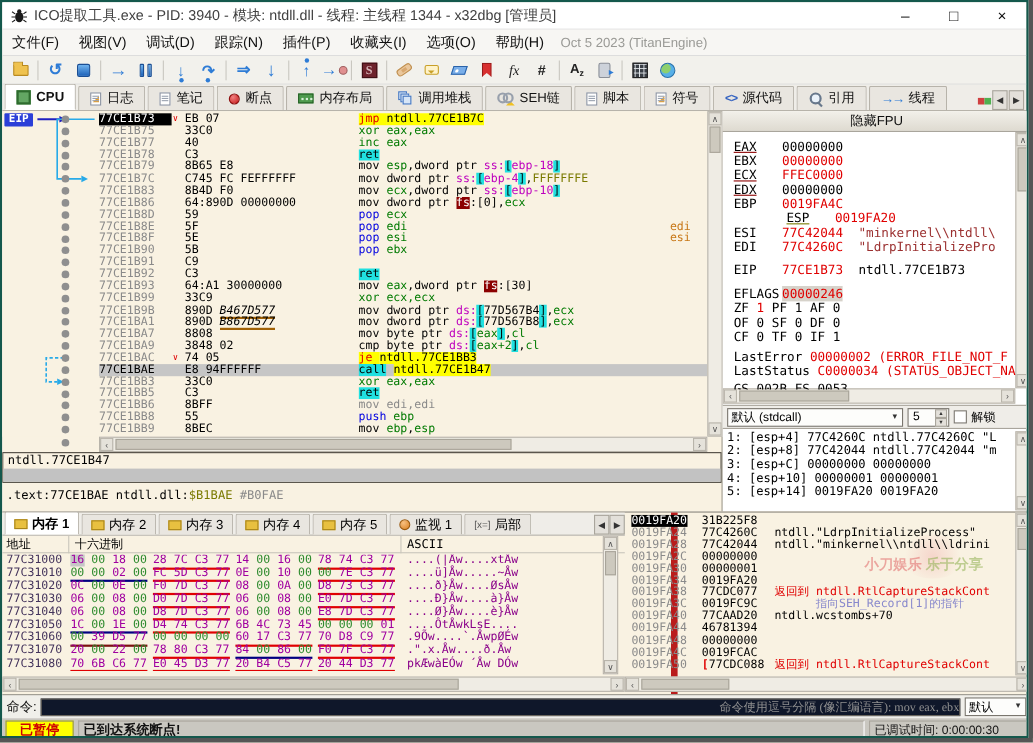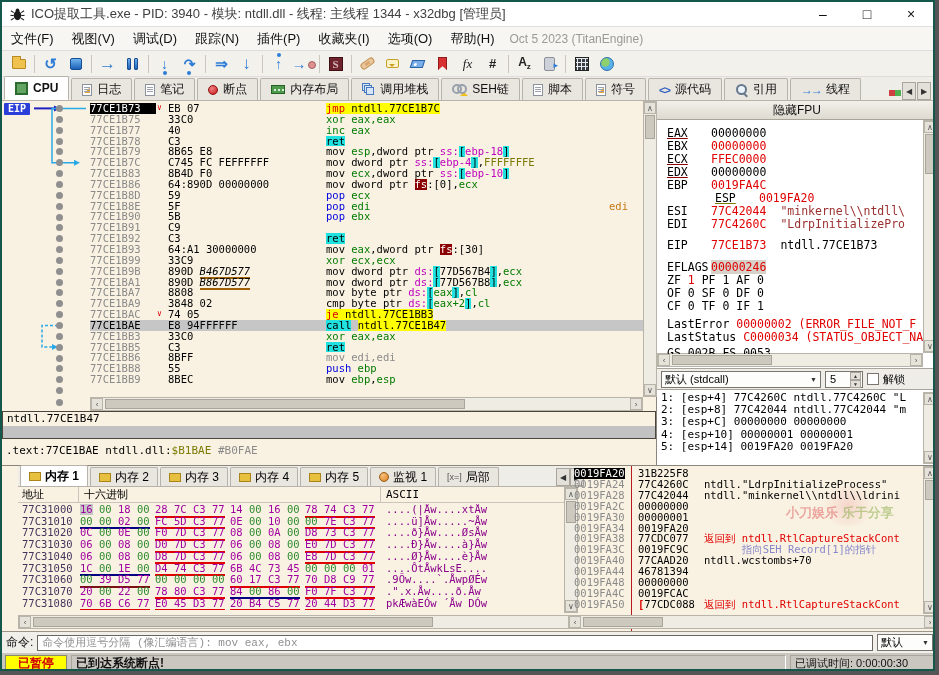--- a/index.html
+++ b/index.html
@@ -133,21 +133,21 @@
   .conv-combo{width:160px;}
   .spinner{width:38px;height:17px;background:#FDFDFB;border:1px solid #7A766E;font-size:11px;display:flex;align-items:center;padding-left:4px;position:relative;}
   .spinner .sp{position:absolute;right:1px;top:0;width:11px;height:15px;display:flex;flex-direction:column;}
   .spinner .sp i{flex:1;background:#E3E0DA;border:1px solid #A9A59C;font-size:5px;color:#333;display:flex;align-items:center;justify-content:center;font-style:normal;}
   .checkbox{width:12px;height:12px;background:#FFF;border:1px solid #7A766E;}
   .unlock-label{font-size:11px;}
   .argrow{position:absolute;left:4px;font-size:11px;line-height:12.2px;white-space:nowrap;color:#000;}
 
   
   .bottom{left:0;top:463px;width:935px;height:166px;background:#F9F2E2;border-top:1px solid #8A867C;}
-  .dump-region{left:0;top:0;width:614px;height:166px;border-right:1px solid #b91c1c;margin-left:16px;}
+  .dump-region{left:0;top:0;width:614px;height:166px;border-right:6px solid #b91c1c;}
   .dump-tabs{left:0;top:0;width:566px;height:21px;background:#EFEDE8;display:flex;align-items:flex-end;border-bottom:1px solid #B7B3AA;}
   .dtab{height:19px;display:flex;align-items:center;gap:4px;padding:0 8px;font-size:12px;border:1px solid #B7B3AA;border-bottom:none;background:#E9E6E0;margin-left:2px;border-radius:2px 2px 0 0;white-space:nowrap;overflow:hidden;}
   .dtab.active{background:#FFFFFF;height:21px;font-weight:bold;}
   .dti-mem{width:12px;height:9px;background:#E8C040;border:1px solid #A8841A;flex:0 0 auto;}
   .dti-watch{width:10px;height:10px;border-radius:50%;background:radial-gradient(circle at 35% 30%,#F8C080,#D88020);border:1px solid #9A5A10;flex:0 0 auto;}
   .dti-loc{font-size:9px;color:#555;flex:0 0 auto;}
   .dump-header{left:0;top:21px;width:566px;height:16px;font-size:11px;line-height:16px;border-bottom:1px solid #C9C5BB;}
   .dh-addr{position:absolute;left:4px;} .dh-hex{position:absolute;left:66px;} .dh-ascii{position:absolute;left:368px;}
   .colsep{position:absolute;top:0;width:1px;height:16px;background:#C9C5BB;}
   .dumprow{position:absolute;font-size:10.5px;line-height:11.6px;white-space:nowrap;}
@@ -165,21 +165,21 @@
   .st-com{position:absolute;left:136px;color:#000;width:210px;overflow:hidden;}
   .st-com.red{color:#E00000;} .st-com.blu{color:#8888CC;text-align:center;}
   .st-brk{color:#E00000;font-weight:bold;}
   .watermark{position:absolute;left:218px;top:38px;font-size:13px;font-weight:bold;white-space:nowrap;opacity:.55;}
   .wm1{color:#E06868;} .wm2{color:#8FB050;}
   .wm-blob{position:absolute;left:250px;top:20px;width:60px;height:40px;border-radius:50%;background:radial-gradient(circle,#F0A0A0 0,transparent 70%);opacity:.35;}
 
   
   .cmdbar{left:0;top:629px;width:935px;height:22px;background:#F0EFEA;border-top:1px solid #9A968C;display:flex;align-items:center;padding:0 4px;gap:4px;}
   .cmd-label{font-size:12px;color:#111;flex:0 0 auto;}
-  .cmd-input{flex:1 1 auto;height:16px;background:#ffffff;border:1px solid #6A665E;font-size:11px;display:flex;align-items:center;padding-left:4px;color:#909090;font-family:Liberation Mono, monospace;white-space:nowrap;overflow:hidden;}
+  .cmd-input{flex:1 1 auto;height:16px;background:#0f172a;border:1px solid #6A665E;font-size:11px;display:flex;align-items:center;padding-left:4px;color:#909090;font-family:Liberation Serif, serif;white-space:nowrap;overflow:hidden;justify-content:flex-end;}
   .cmd-combo{width:56px;flex:0 0 auto;}
 
   
   .statusbar{left:0;top:651px;width:935px;height:20px;background:#C9C7C0;display:flex;align-items:center;padding:0 3px;gap:4px;}
   .paused-badge{width:62px;height:16px;background:#FFFF00;border:1px solid #8A8A6A;color:#D00000;font-size:12px;font-weight:bold;display:flex;align-items:center;justify-content:center;}
   .status-msg{flex:1 1 auto;height:16px;border:1px solid #A9A59C;border-right-color:#FFF;border-bottom-color:#FFF;font-size:12px;font-weight:bold;color:#111;display:flex;align-items:center;padding-left:4px;}
   .status-time{width:144px;height:16px;border:1px solid #A9A59C;font-size:11px;color:#111;display:flex;align-items:center;padding-left:4px;}
 </style>
 </head>
 <body>
@@ -459,20 +459,26 @@
             <span class="d-instr"><span class="cB">pop </span><span class="cG">ecx</span></span>
             <span class="d-com"></span>
           </div>
           <div class="drow">
             <span class="d-addr">77CE1B8E</span>
             <span class="d-bytes"><span>5F</span></span>
             <span class="d-instr"><span class="cB">pop </span><span class="cG">edi</span></span>
             <span class="d-com">edi</span>
           </div>
           <div class="drow">
+            <span class="d-addr">77CE1B8F</span>
+            <span class="d-bytes"><span>5E</span></span>
+            <span class="d-instr"><span class="cB">pop </span><span class="cG">esi</span></span>
+            <span class="d-com">esi</span>
+          </div>
+          <div class="drow">
             <span class="d-addr">77CE1B90</span>
             <span class="d-bytes"><span>5B</span></span>
             <span class="d-instr"><span class="cB">pop </span><span class="cG">ebx</span></span>
             <span class="d-com"></span>
           </div>
           <div class="drow">
             <span class="d-addr">77CE1B91</span>
             <span class="d-bytes"><span>C9</span></span>
             <span class="d-com"></span>
           </div>

